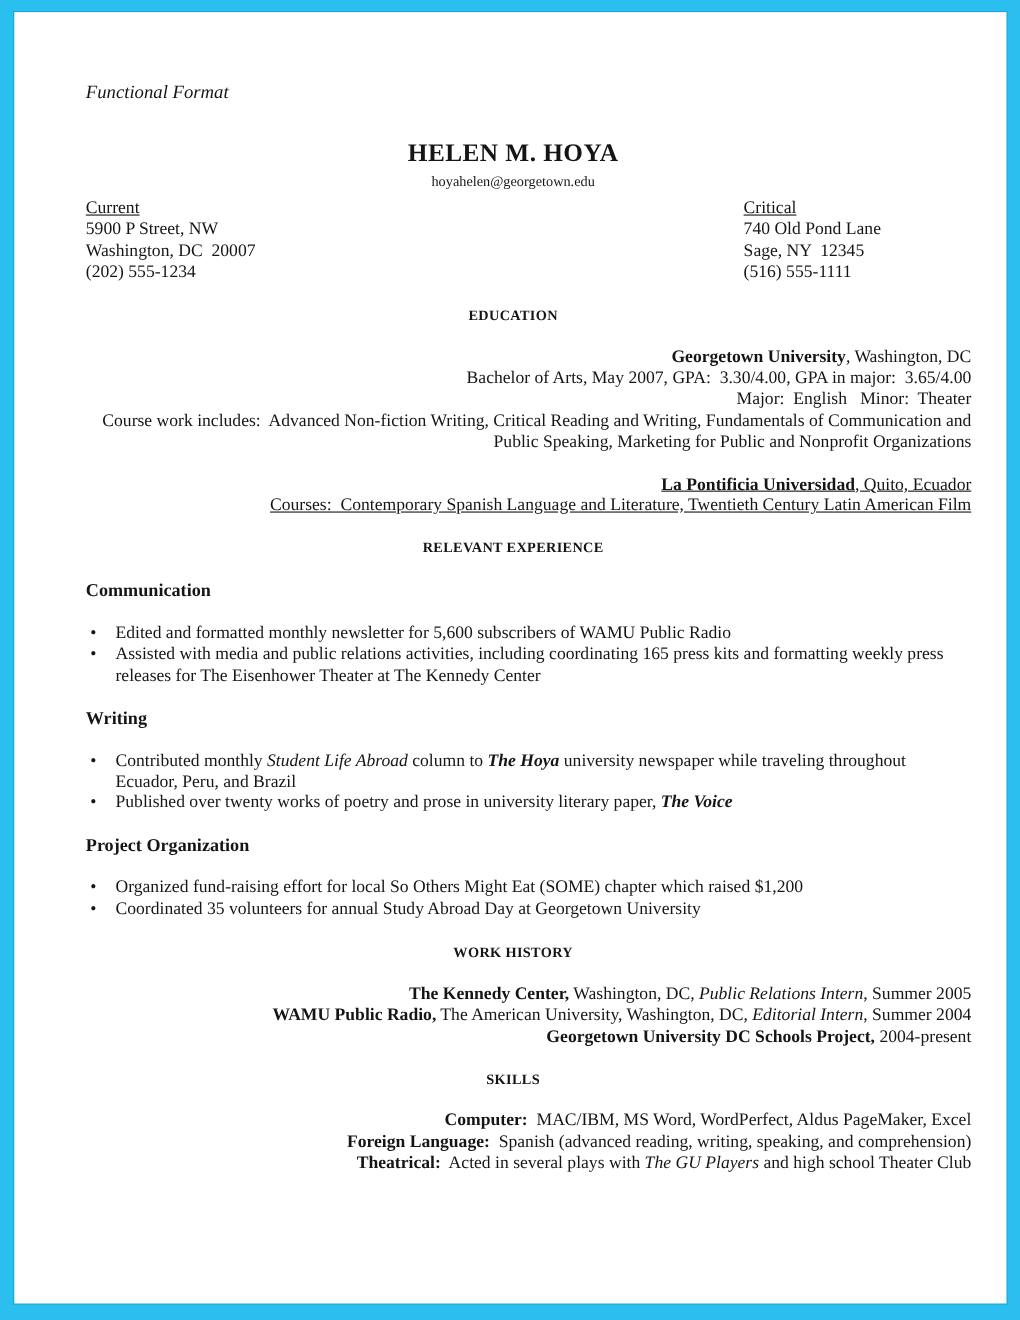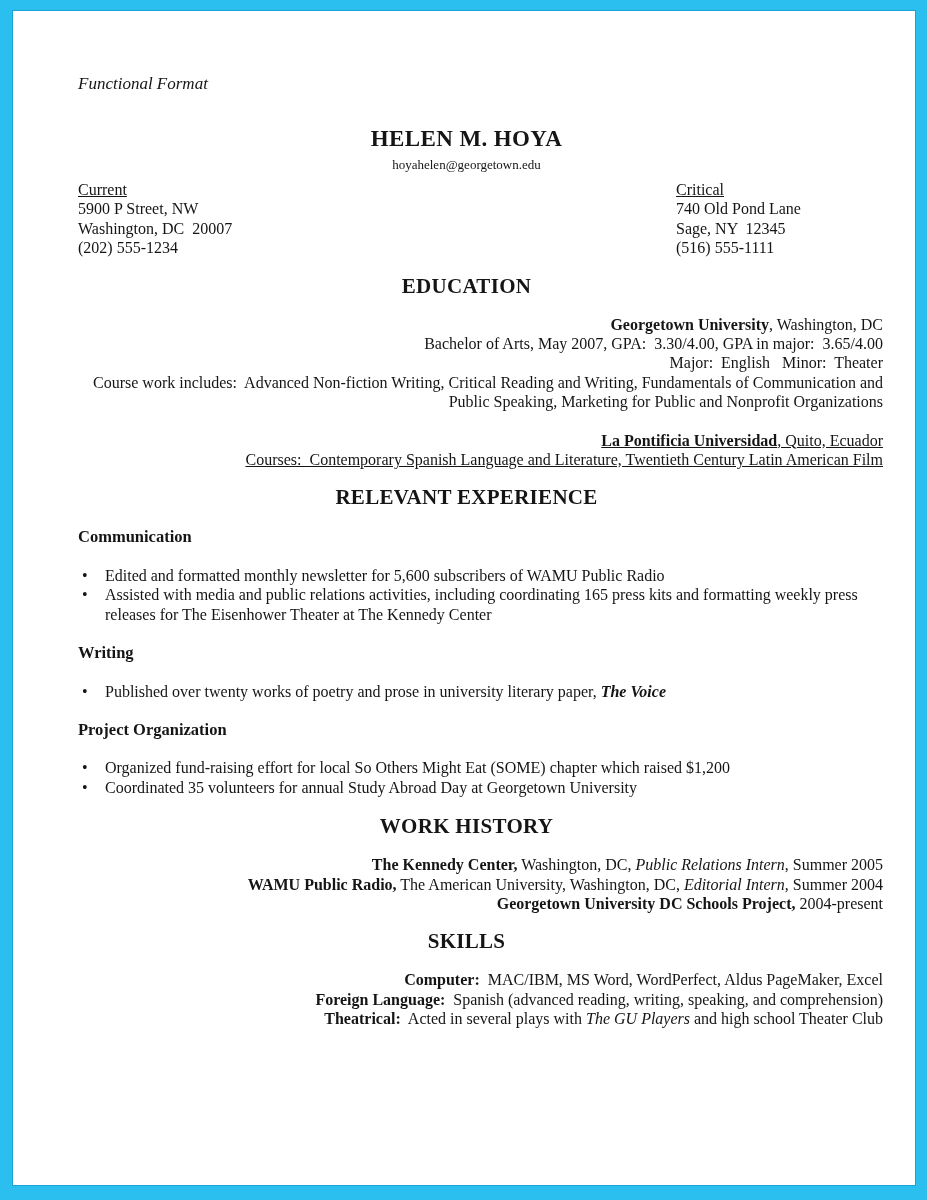--- a/index.html
+++ b/index.html
@@ -26,21 +26,21 @@
     font-weight: bold; letter-spacing: 0.4px;
   }
   .email { font-size: 13px; line-height: 20px; margin-top: 2px; }
   .contact { display: flex; margin-top: 5px; }
   .contact-col-left { width: 598px; flex: none; }
   .contact-col-right { flex: 1; }
   .contact-label { text-decoration: underline; }
   .contact-line, .contact-label { white-space: pre; }
   .section-title {
     text-align: center; margin: 18px 28px 18px 0;
-    font-weight: bold; font-size: 21px; line-height: 21px;
+    font-weight: bold; font-size: 13px; line-height: 21px;
     letter-spacing: 0.3px;
   }
   .subheading { font-weight: bold; font-size: 16.5px; line-height: 19.4px; margin: 19px 0; }
   .group { margin: 0; text-align: right; }
   .group + .group { margin-top: 19px; text-decoration: underline; }
   .rich-line { white-space: pre-wrap; }
   .bullets { list-style: none; margin: 19px 0; padding: 0; }
   .bullets li { position: relative; padding-left: 27px; white-space: pre-wrap; }
   .bullets li::before { content: "\2022"; position: absolute; left: 4px; top: 0; }
   .run-b { font-weight: bold; }
@@ -89,20 +89,21 @@
       </section>
       <section>
         <div class="section-title centered">RELEVANT EXPERIENCE</div>
         <div class="subheading">Communication</div>
         <ul class="bullets">
           <li><span class="">Edited and formatted monthly newsletter for 5,600 subscribers of WAMU Public Radio</span></li>
           <li><span class="">Assisted with media and public relations activities, including coordinating 165 press kits and formatting weekly press releases for The Eisenhower Theater at The Kennedy Center</span></li>
         </ul>
         <div class="subheading">Writing</div>
         <ul class="bullets">
+          <li><span class="">Contributed monthly </span><span class="run-i">Student Life Abroad</span><span class=""> column to </span><span class="run-b run-i">The Hoya</span><span class=""> university newspaper while traveling throughout Ecuador, Peru, and Brazil</span></li>
           <li><span class="">Published over twenty works of poetry and prose in university literary paper, </span><span class="run-b run-i">The Voice</span></li>
         </ul>
         <div class="subheading">Project Organization</div>
         <ul class="bullets">
           <li><span class="">Organized fund-raising effort for local So Others Might Eat (SOME) chapter which raised $1,200</span></li>
           <li><span class="">Coordinated 35 volunteers for annual Study Abroad Day at Georgetown University</span></li>
         </ul>
       </section>
       <section>
         <div class="section-title centered">WORK HISTORY</div>

